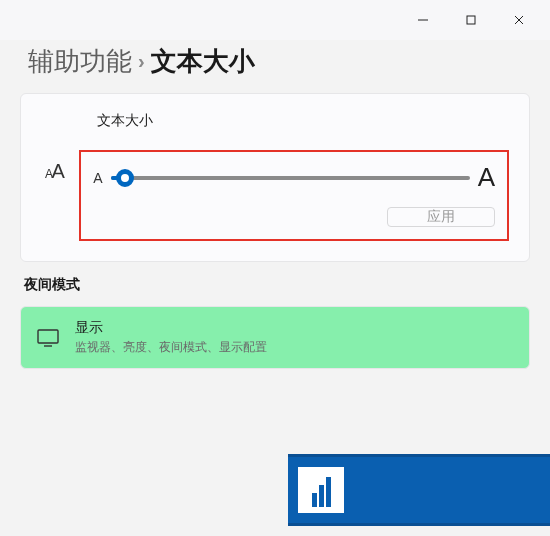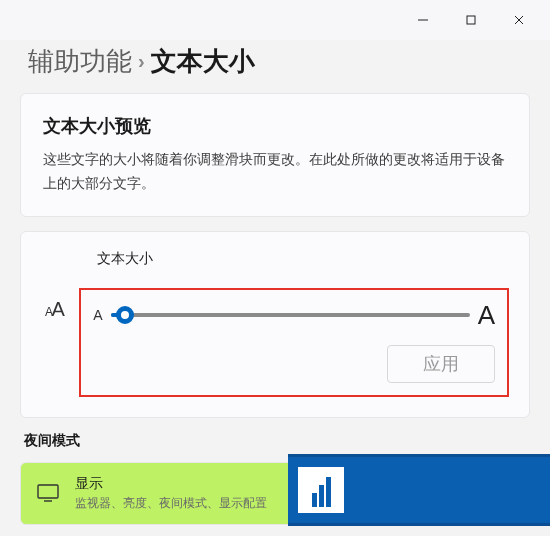--- a/index.html
+++ b/index.html
@@ -121,36 +121,36 @@
   border: 5px solid #0067c0;
   transform: translate(-50%, -50%);
 }
 .apply-row {
   display: flex;
   justify-content: flex-end;
   margin-top: 14px;
 }
 .apply-btn {
   min-width: 108px;
-  padding: 6px 24px;
-  font-size: 18px;
+  padding: 0 24px;
+  font-size: 14px;
   background: #fbfbfd;
   border: 1px solid #d8d8da;
   border-radius: 4px;
   color: #9a9a9a;
   text-align: center;
 }
 .related-title {
   font-size: 14px;
   font-weight: 600;
   color: #1a1a1a;
   margin: 4px 4px 12px 4px;
 }
 .related-card {
-  background: #bef264;
+  background: #86efac;
   border: 1px solid #e6e6e8;
   border-radius: 6px;
   padding: 12px 16px;
   display: flex;
   align-items: center;
   gap: 16px;
 }
 .monitor-icon { color: #333; }
 .related-text .r-title { font-size: 14px; color: #1a1a1a; }
 .related-text .r-sub { font-size: 12px; color: #6a6a6a; margin-top: 2px; }
@@ -209,24 +209,20 @@
 </div>
 
 <div class="breadcrumb">
   <span class="bc-parent">辅助功能</span>
   <span class="bc-sep">›</span>
   <span>文本大小</span>
 </div>
 
 <div class="content">
 
-  <div class="card">
-    <div class="preview-title">文本大小预览</div>
-    <div class="preview-desc">这些文字的大小将随着你调整滑块而更改。在此处所做的更改将适用于设备上的大部分文字。</div>
-  </div>
 
   <div class="card size-card">
     <div class="size-label">文本大小</div>
     <div class="size-row">
       <div class="aA-icon">
         <span class="small">A</span>
           <span class="big">A</span>
       </div>
       <div class="slider-box">
         <div class="slider-line">

